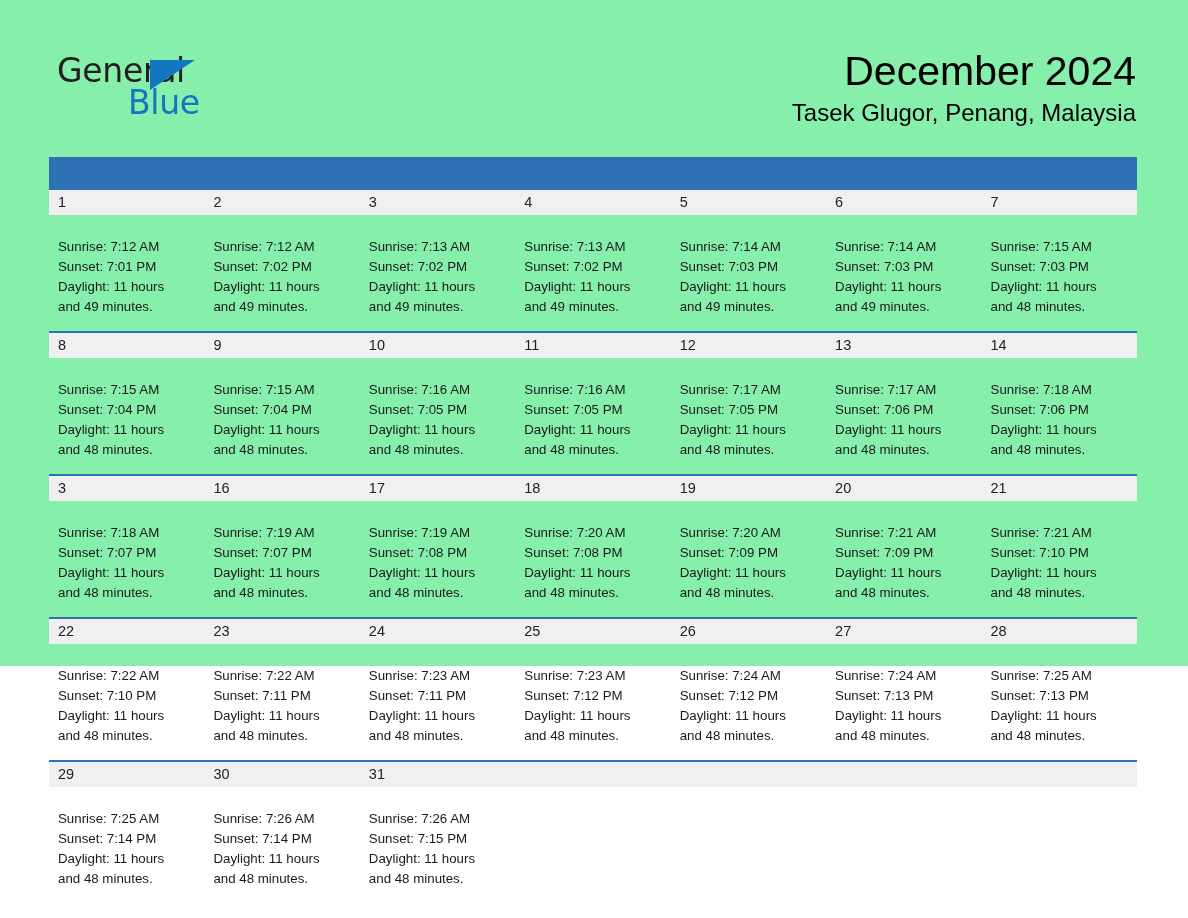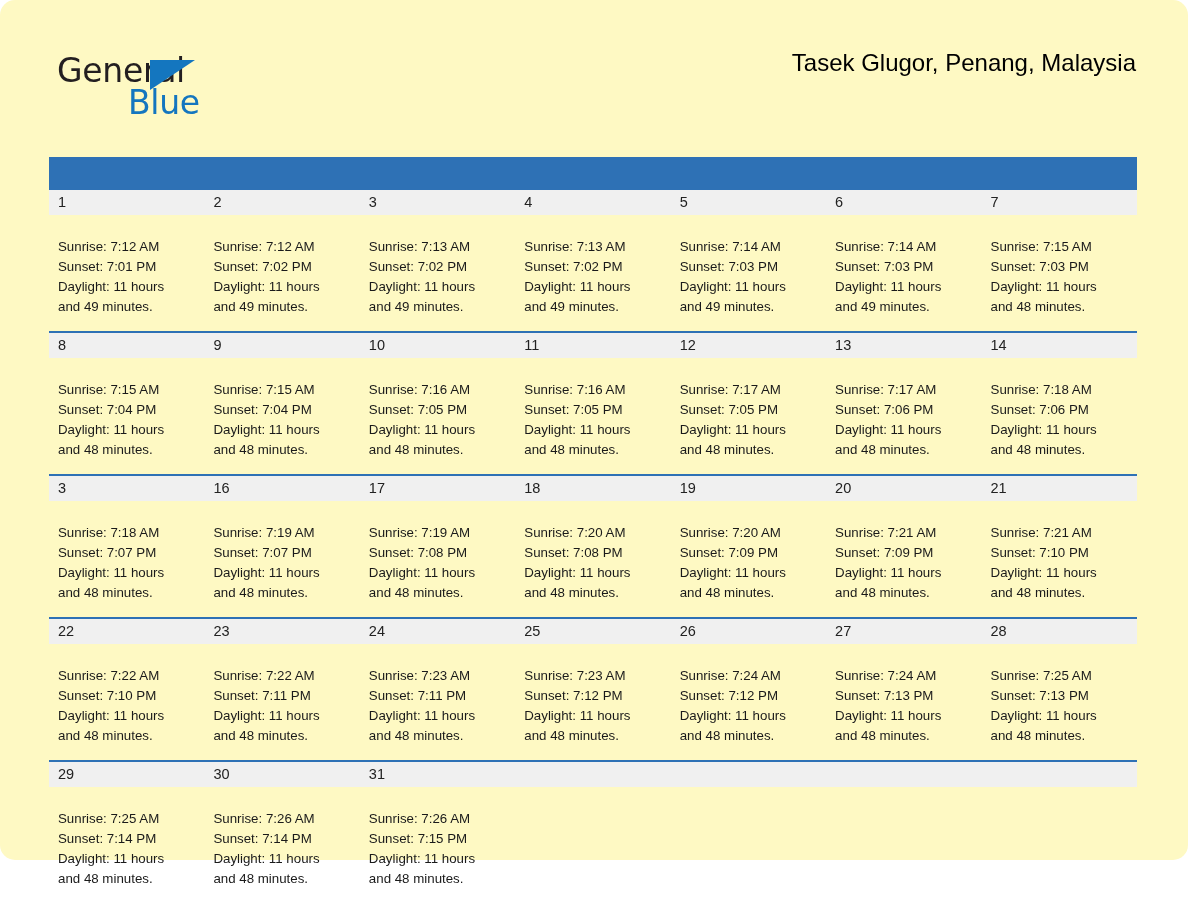--- a/index.html
+++ b/index.html
@@ -5,23 +5,22 @@
   * { box-sizing: border-box; margin: 0; padding: 0; }
   html, body {
     width: 1188px;
     height: 918px;
     background: #ffffff;
     font-family: "Liberation Sans", sans-serif;
   }
   .page {
     position: relative;
     width: 1188px;
-    height: 860px;
-    background: #fef9c3;
-    border-radius: 15px;
+    height: 666px;
+    background: #86efac;
   }
 
   
   .topbar {
     position: absolute;
     left: 0; top: 0;
     width: 1188px;
     height: 155px;
   }
   .logo {
@@ -147,20 +146,21 @@
 
   <div class="topbar">
 
     <div class="logo">
       <span class="logo-general">General</span>
       <span class="logo-triangle"></span>
       <span class="logo-blue">Blue</span>
     </div>
 
     <div class="title-block">
+      <div class="cal-title">December 2024</div>
       <div class="cal-subtitle">Tasek Glugor, Penang, Malaysia</div>
     </div>
 
   </div>
 
   <div class="calendar">
 
     <div class="weekhead">
       <div class="cell">Sunday</div>
       <div class="cell">Monday</div>

